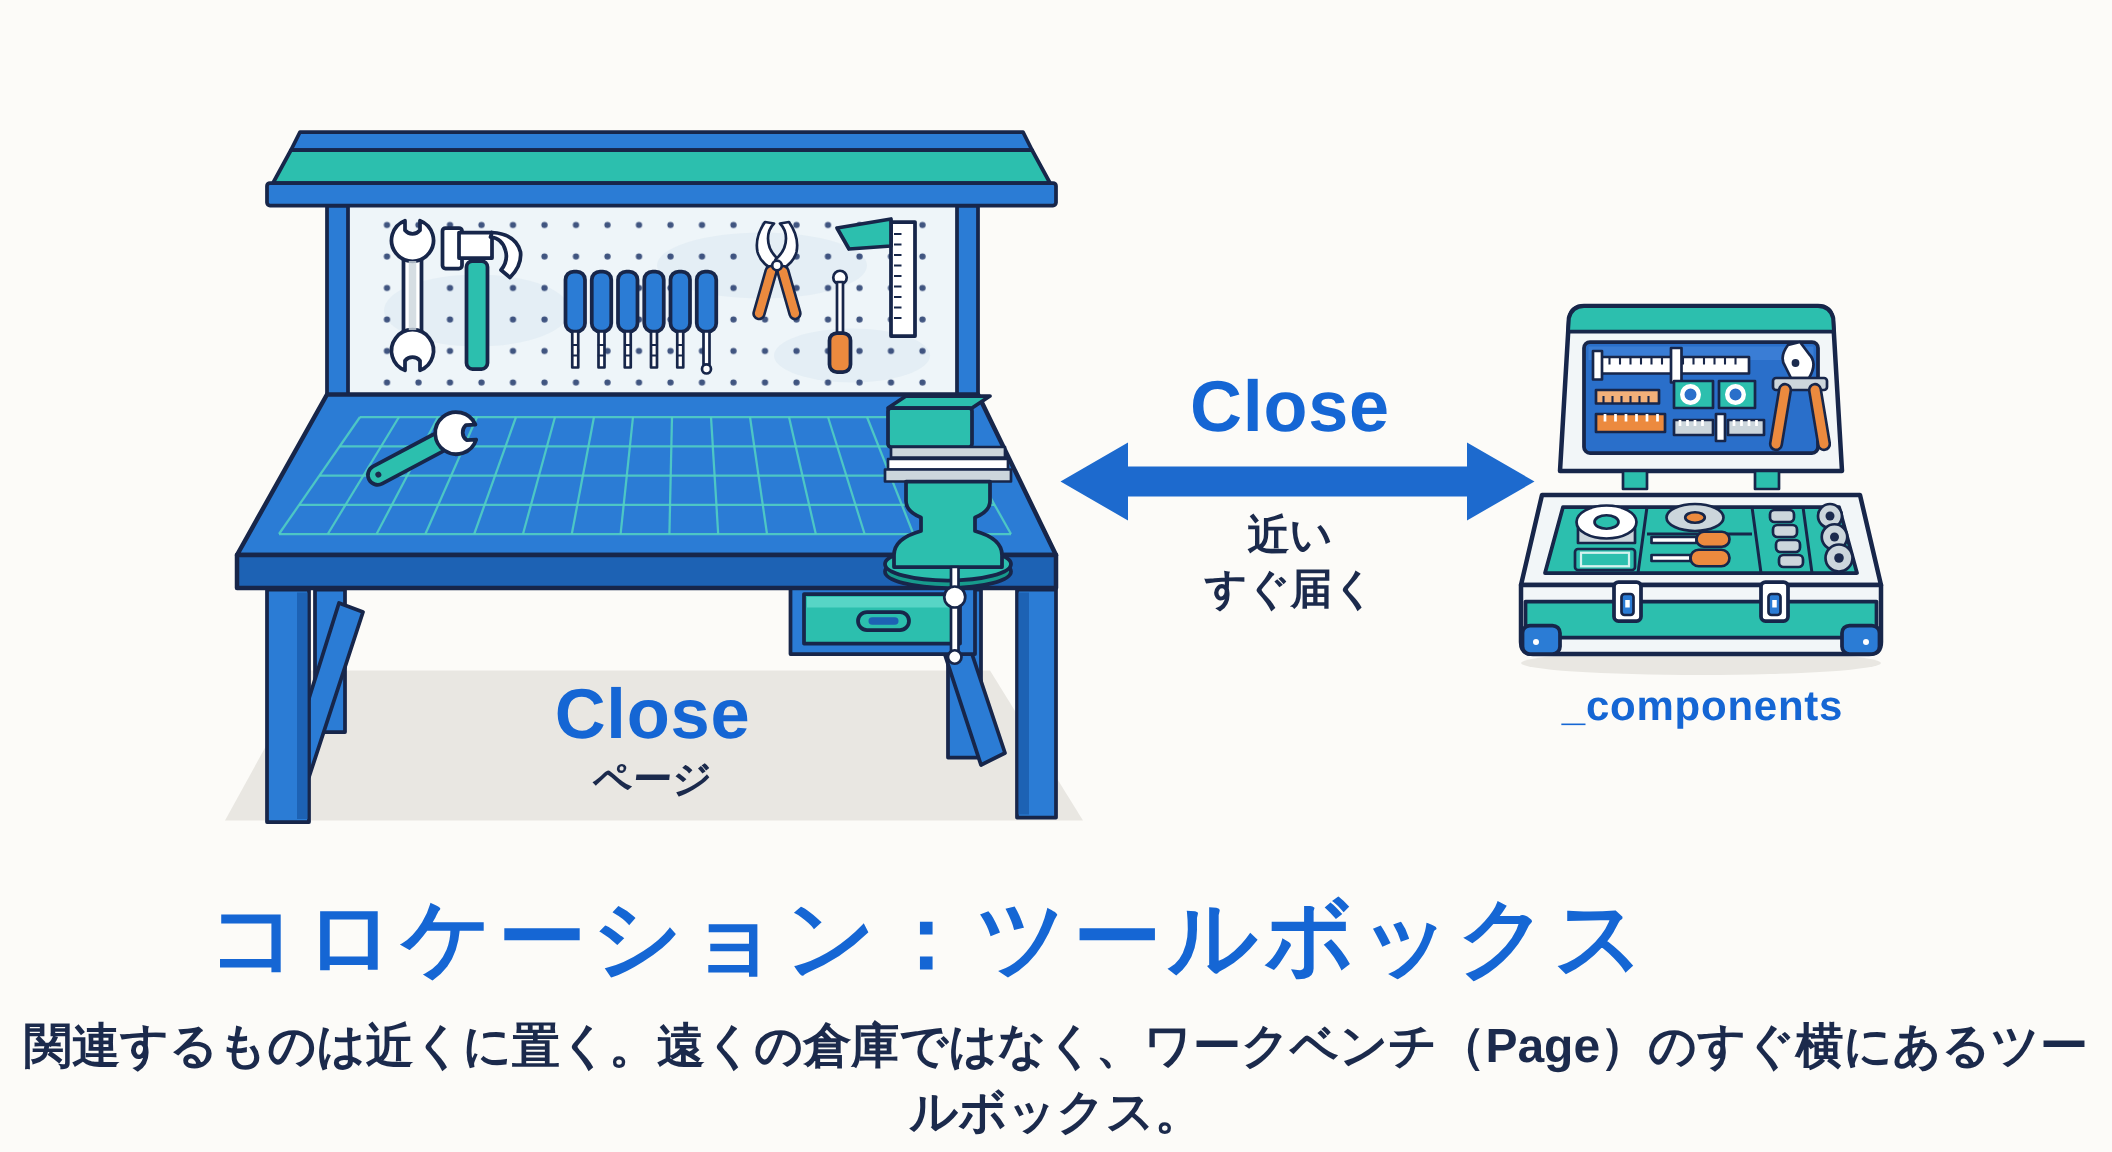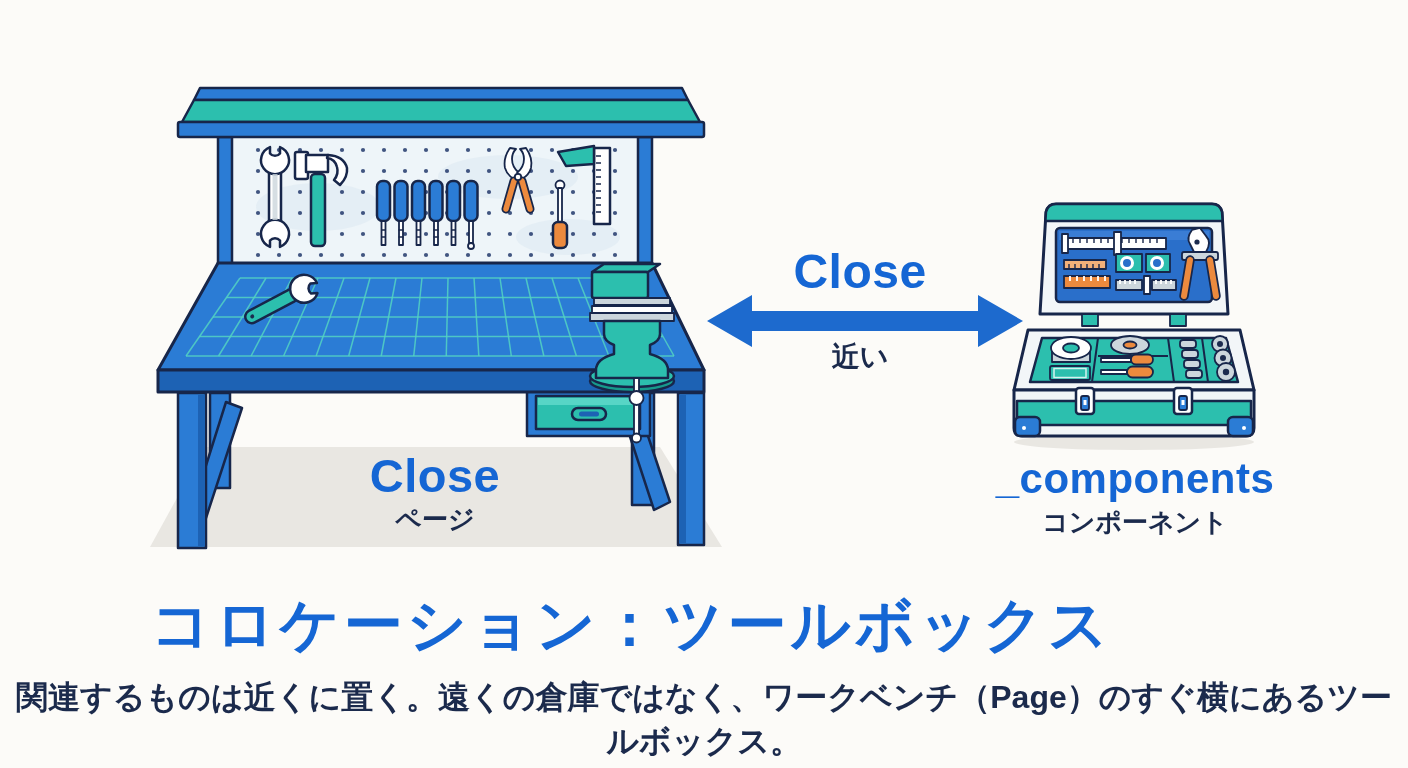--- a/index.html
+++ b/index.html
@@ -15,23 +15,23 @@
          background:var(--c-bg);font-family:"Liberation Sans","DejaVu Sans",sans-serif;}
   .abs{position:absolute;}
   .ctr{text-align:center;}
   .label-en{font-weight:800;color:var(--c-text_blue);letter-spacing:.5px;}
   .jp{font-weight:700;color:var(--c-text_navy);}
   .close-label{left:690px;top:244px;width:340px;font-size:48px;}
   .near1{left:690px;top:338px;width:340px;font-size:28px;}
   .near2{left:690px;top:374px;width:340px;font-size:28px;}
   .page-en{left:250px;top:448px;width:370px;font-size:47px;}
   .page-ja{left:250px;top:502px;width:370px;font-size:26px;transform:skewX(-6deg);}
-  .comp-en{left:950px;top:455px;width:370px;font-size:42px;}
+  .comp-en{left:950px;top:455px;width:370px;font-size:28px;}
   .comp-ja{left:950px;top:505px;width:370px;font-size:26px;}
-  .big-title{left:16px;top:586px;width:1231px;font-size:59px;font-weight:900;
+  .big-title{left:4px;top:586px;width:1231px;font-size:59px;font-weight:900;
              color:var(--c-text_blue);letter-spacing:4px;}
   .subtitle{left:0;top:676px;width:1408px;font-size:32px;}
   svg .ol{stroke:var(--c-outline);stroke-width:2.5;stroke-linejoin:round;stroke-linecap:round;}
   svg .ol3{stroke:var(--c-outline);stroke-width:3;stroke-linejoin:round;stroke-linecap:round;}
   svg .olt{stroke:var(--c-outline);stroke-width:1.8;stroke-linejoin:round;stroke-linecap:round;}
   svg .f-blue{fill:var(--c-blue);} svg .f-blued{fill:var(--c-blue_dark);}
   svg .f-teal{fill:var(--c-teal);} svg .f-teald{fill:var(--c-teal_dark);}
   svg .f-tealL{fill:var(--c-teal_light);}
   svg .f-white{fill:var(--c-white);} svg .f-paper{fill:var(--c-paper);}
   svg .f-panel{fill:var(--c-panel_blue);} svg .f-orange{fill:var(--c-orange);}
@@ -195,20 +195,21 @@
       <circle cx="488.5" cy="316" r="7" class="f-white olt"></circle>
       <circle cx="488.5" cy="356" r="4.5" class="f-white olt"></circle>
     </g>
   </svg>
 
   <svg class="abs" style="left:690px;top:288px;" width="340" height="66" viewBox="0 0 340 66">
     <polygon class="f-arrow" points="17,33 62,7 62,23 288,23 288,7 333,33 288,59 288,43 62,43 62,59"></polygon>
   </svg>
   <div class="abs ctr jp near1">近い</div>
   <div class="abs ctr label-en close-label">Close</div>
+  <div class="abs ctr jp near2">すぐ届く</div>
 
   <svg class="abs" style="left:998px;top:190px;" width="280" height="265" viewBox="0 0 280 265">
     <ellipse cx="136" cy="252" rx="120" ry="8" class="f-shadow"></ellipse>
 
     <g>
       <path d="M48,22 Q50,14 58,14 L214,14 Q222,14 224,22 L230,124 L42,124 Z" class="f-case ol3"></path>
       <path d="M48,22 Q50,14 58,14 L214,14 Q222,14 224,22 L224.6,31 L47.4,31 Z" class="f-teal ol"></path>
       <rect x="58" y="38" width="156" height="74" rx="4" class="f-panel ol"></rect>
       <rect x="61" y="41" width="150" height="9" fill="#4a8ce0" opacity="0.5"></rect>
 
@@ -309,18 +310,17 @@
         <rect x="230" y="227" width="25" height="19" rx="5" class="f-blue ol"></rect>
         <circle cx="246" cy="238" r="2" class="f-white" stroke="none"></circle>
       </g>
     </g>
   </svg>
 
   <div class="abs ctr label-en page-en">Close</div>
   <div class="abs ctr jp page-ja">ページ</div>
 
   <div class="abs ctr label-en comp-en">_components</div>
-  <div class="abs ctr jp comp-ja">コンポーネント</div>
 
   <div class="abs ctr big-title">コロケーション：ツールボックス</div>
   <div class="abs ctr jp subtitle">関連するものは近くに置く。遠くの倉庫ではなく、ワークベンチ（Page）のすぐ横にあるツールボックス。</div>
 
 </div>
 
 </body></html>

